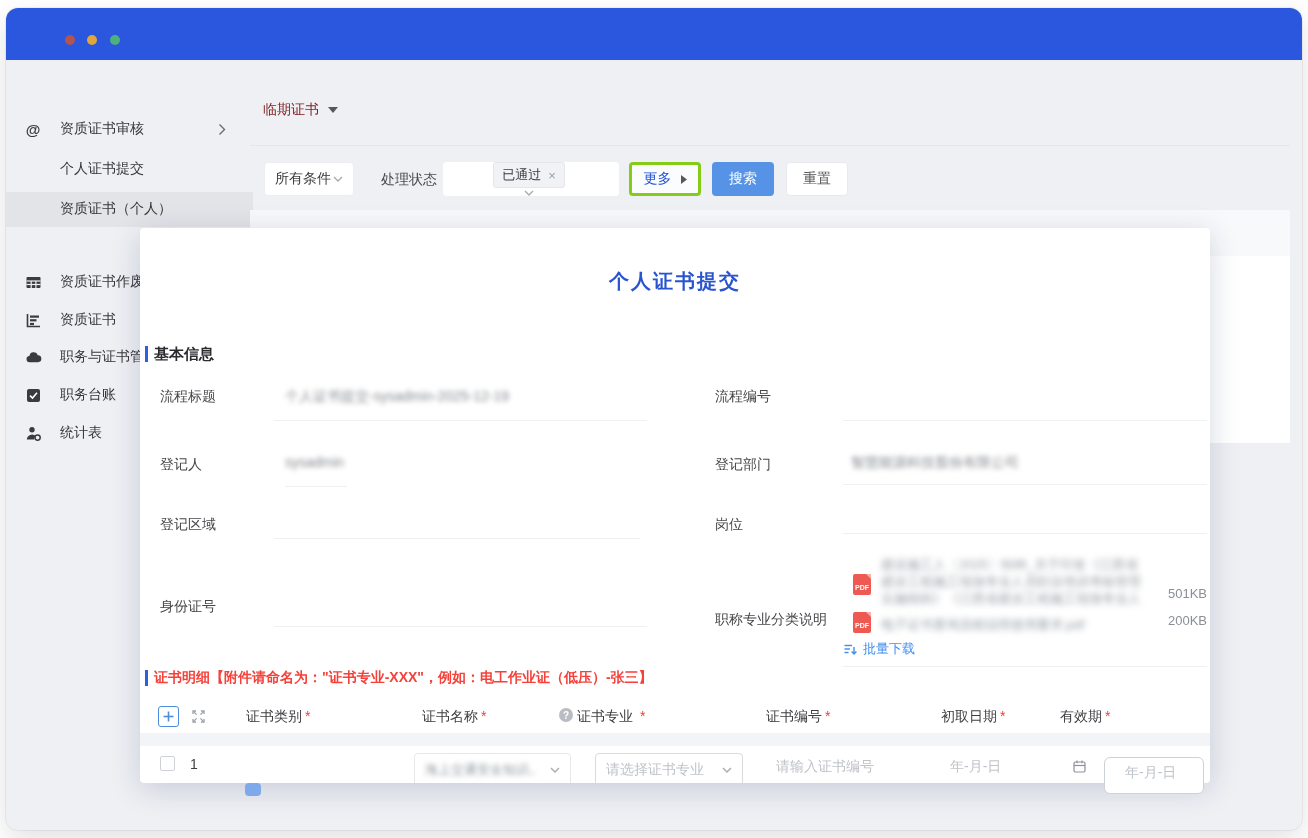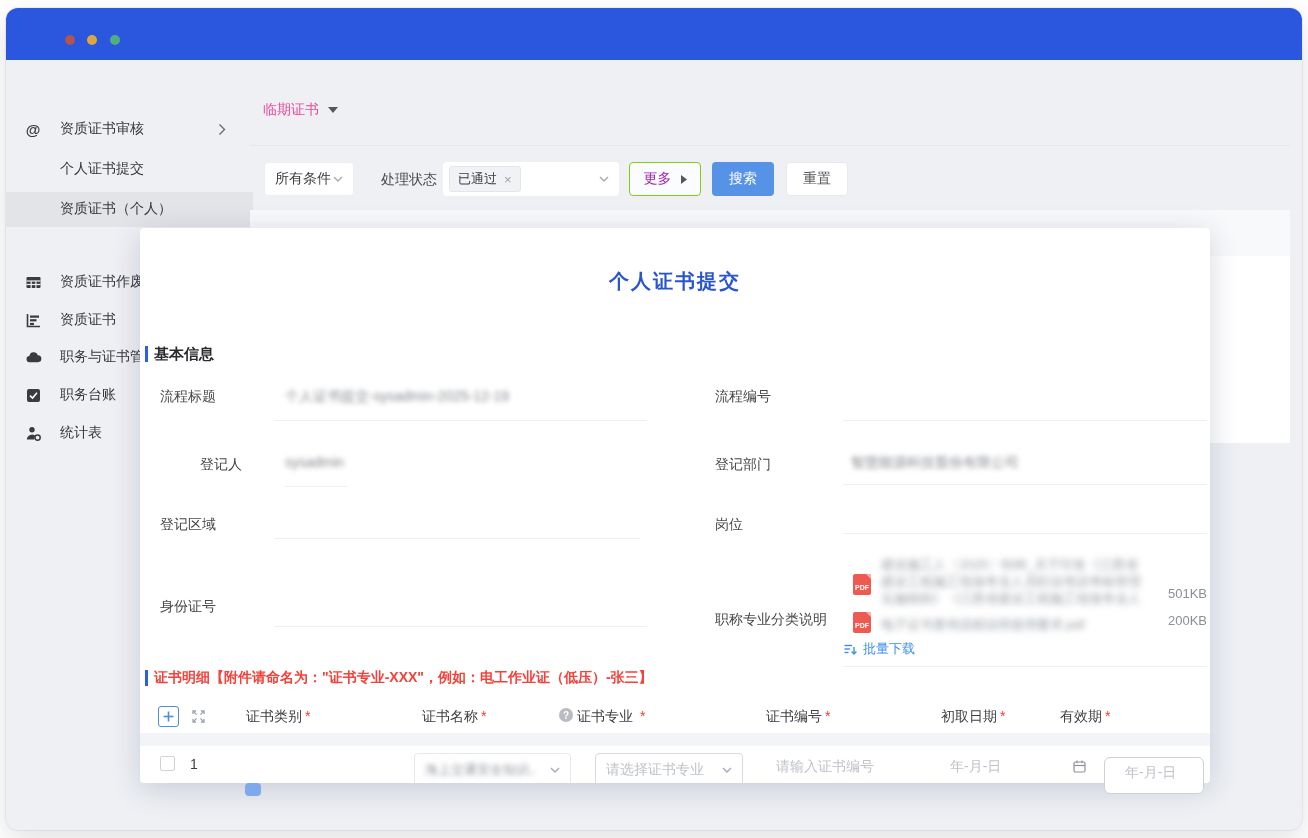--- a/index.html
+++ b/index.html
@@ -134,49 +134,49 @@
     <span class="s-icon">
       <svg width="17" height="17" viewBox="0 0 17 17">
           <circle cx="7" cy="4.8" r="2.7" fill="#3b3b3f"></circle>
           <path d="M1.8 14.5 a5.2 5.2 0 0 1 9 -3.2 a3.6 3.6 0 0 0 -1.6 3.2 Z" fill="#3b3b3f"></path>
           <circle cx="12.6" cy="12.6" r="2.6" fill="none" stroke="#3b3b3f" stroke-width="1.5"></circle>
         </svg>
     </span>
     <span class="s-label">统计表</span>
   </div>
 
-  <div class="abs" style="left:263px;top:101px;font-size:14px;color:#ec4899;display:flex;align-items:center;gap:9px;cursor:pointer;">
+  <div class="abs" style="left:263px;top:101px;font-size:14px;color:#7f1d1d;display:flex;align-items:center;gap:9px;cursor:pointer;">
     <span>临期证书</span>
     <svg class="chev" viewBox="0 0 10 6">
         <polygon points="0,0 10,0 5,6" fill="#55575b"></polygon>
       </svg>
   </div>
   <div class="abs" style="left:250px;top:145px;width:1040px;height:1px;background:#e4e6ea;"></div>
 
   <div class="abs btn whitebox" style="left:264px;top:162px;width:90px;height:34px;justify-content:space-between;padding:0 10px;">
     <span>所有条件</span>
     <svg class="chev" viewBox="0 0 10 6">
         <polyline points="1,1 5,5 9,1" fill="none" stroke="#a6abb2" stroke-width="1.4"></polyline>
       </svg>
   </div>
 
   <div class="abs f-label" style="left:381px;top:171px;color:#4b4b50;">处理状态</div>
 
-  <div class="abs" style="left:443px;top:162px;width:176px;height:34px;background:#fff;border-radius:4px;display:flex;align-items:center;padding:0 10px 0 6px;box-sizing:border-box;cursor:pointer;">
+  <div class="abs" style="left:443px;top:162px;width:176px;height:34px;background:#fff;border-radius:4px;display:flex;align-items:center;padding:0 10px 0 6px;box-sizing:border-box;cursor:pointer;flex-direction:column;">
     <span class="tag">
       <span>已通过</span>
       <span class="x">×</span>
     </span>
     <span style="flex:1;"></span>
     <svg class="chev" viewBox="0 0 10 6">
         <polyline points="1,1 5,5 9,1" fill="none" stroke="#a6abb2" stroke-width="1.4"></polyline>
       </svg>
   </div>
 
-  <div class="abs btn" style="left:629px;top:162px;width:72px;height:34px;background:#fbfcfd;border:1px solid #84cc16;gap:9px;color:#a21caf;">
+  <div class="abs btn" style="left:629px;top:162px;width:72px;height:34px;background:#fbfcfd;border:3px solid #84cc16;gap:9px;color:#1d4ed8;">
     <span>更多</span>
     <svg width="6" height="9" viewBox="0 0 6 9">
         <polygon points="0,0 6,4.5 0,9" fill="#55575b"></polygon>
       </svg>
   </div>
 
   <div class="abs btn" style="left:712px;top:162px;width:62px;height:34px;background:#5693e6;color:#fff;">
     <span>搜索</span>
   </div>
 
@@ -194,21 +194,21 @@
     <div class="abs sec-bar" style="left:5px;top:118px;"></div>
     <div class="abs sec-text" style="left:14px;top:117px;">基本信息</div>
 
     <div class="abs f-label" style="left:20px;top:160px;">流程标题</div>
     <div class="abs f-val blur" style="left:145px;top:160px;">个人证书提交-sysadmin-2025-12-19</div>
     <div class="abs f-line" style="left:134px;top:192px;width:373px;"></div>
 
     <div class="abs f-label" style="left:575px;top:160px;">流程编号</div>
     <div class="abs f-line" style="left:703px;top:192px;width:364px;"></div>
 
-    <div class="abs f-label" style="left:20px;top:228px;margin-left:40px;">登记人</div>
+    <div class="abs f-label" style="left:20px;top:228px;">登记人</div>
     <div class="abs f-val blur" style="left:145px;top:226px;">sysadmin</div>
     <div class="abs f-line" style="left:145px;top:258px;width:62px;"></div>
 
     <div class="abs f-label" style="left:575px;top:228px;">登记部门</div>
     <div class="abs f-val blur" style="left:711px;top:226px;">智慧能源科技股份有限公司</div>
     <div class="abs f-line" style="left:703px;top:256px;width:364px;"></div>
 
     <div class="abs f-label" style="left:20px;top:288px;">登记区域</div>
     <div class="abs f-line" style="left:134px;top:310px;width:366px;"></div>
 

